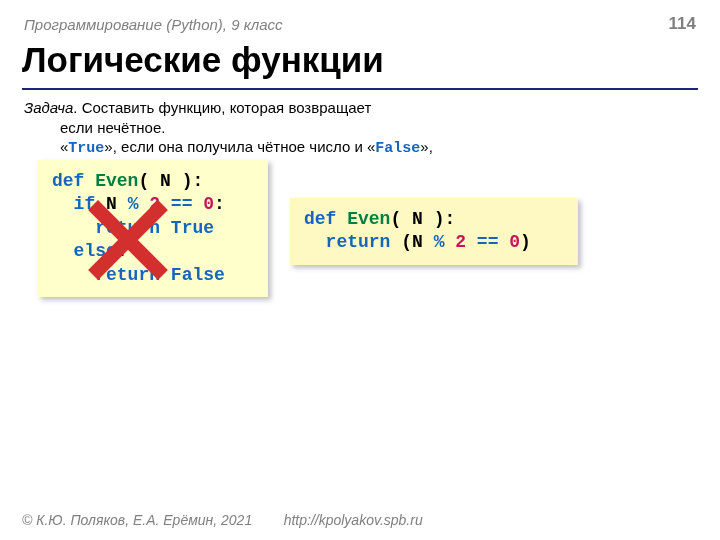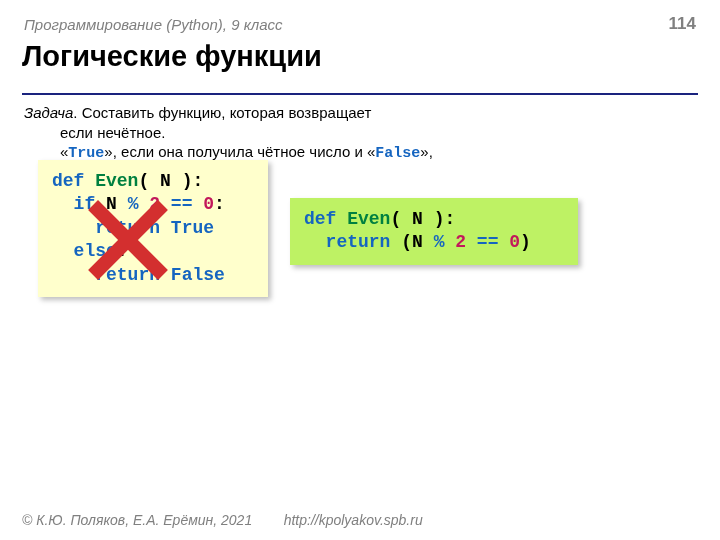--- a/index.html
+++ b/index.html
@@ -26,25 +26,25 @@
     font-size: 15px;
     padding: 0 2px;
   }
   .pagenum {
     font-style: normal;
     font-weight: bold;
     font-size: 17px;
     color: #808080;
   }
   .title {
-    font-size: 29px;
+    font-size: 35px;
     font-weight: bold;
     color: #000;
     border-bottom: 2px solid #1a237e;
-    padding-bottom: 20px;
+    padding-bottom: 8px;
     margin-top: 6px;
   }
   .task {
     font-size: 15px;
     color: #000;
     margin-top: 8px;
     line-height: 1.3;
     padding-left: 2px;
   }
   .task .em { font-style: italic; }
@@ -64,21 +64,21 @@
     white-space: pre;
     position: absolute;
   }
   .codebox.yellow {
     background: #ffffcc;
     left: 38px;
     top: 160px;
     width: 230px;
   }
   .codebox.blue {
-    background: #bef264;
+    background: #fef9c3;
     left: 290px;
     top: 198px;
     width: 288px;
   }
   .kw { color: #1565c0; }
   .fn { color: #008040; text-align: right; }
   .tk { color: #000; }
   .num { color: #c2185b; }
   .cross {
     position: absolute;

